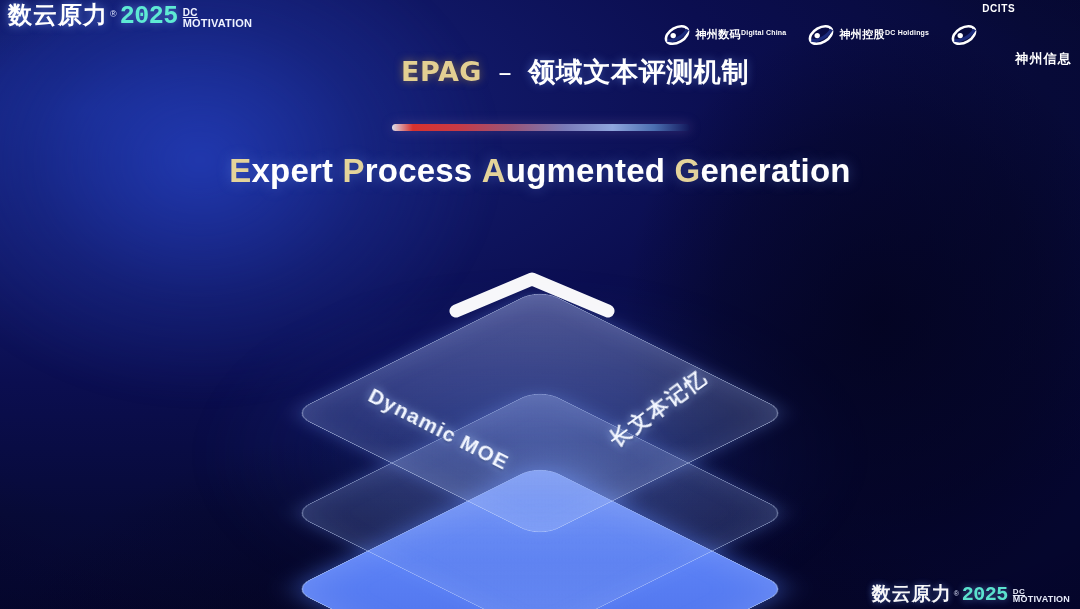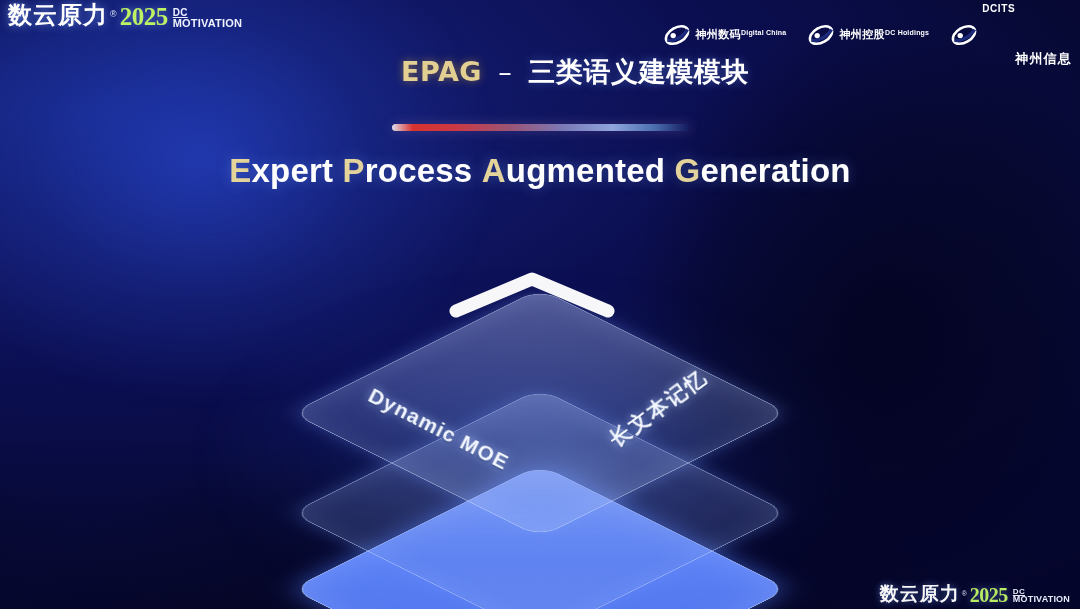--- a/index.html
+++ b/index.html
@@ -58,23 +58,23 @@
     line-height:1;
   }
   .bm-cn {
     font-size:24px; font-weight:bold; letter-spacing:1px;
     color:#ffffff;
     text-shadow:0 0 8px rgba(130,170,255,.65);
     font-family:Liberation Mono, monospace;
   }
   .bm-reg { font-size:9px; color:#dfe6ff; margin:0 1px 10px 0; }
   .bm-year {
-    font-size:25px; font-weight:bold; color:#bef264; letter-spacing:-.5px;
+    font-size:25px; font-weight:bold; color:#5eead4; letter-spacing:-.5px;
     text-shadow:0 0 8px rgba(130,170,255,.6);
-    font-family:Liberation Serif, serif;
+    font-family:Liberation Mono, monospace;
   }
   .bm-dc {
     display:flex; flex-direction:column; line-height:.95;
     margin:0 0 1px 3px; color:#eef2ff;
   }
   .bm-dc .l1 { font-size:10px; font-weight:bold; letter-spacing:.3px;text-decoration:underline; }
   .bm-dc .l2 { font-size:11px; font-weight:bold; letter-spacing:.2px; }
 
   .live-line {
     position:absolute; left:6px; top:55px;
@@ -319,21 +319,21 @@
         <span class="en">DCITS</span>
         <span class="cn">神州信息</span>
       </span>
     </div>
 
   </div>
 
   <div class="slide-title">
     <span class="gold">EPAG</span>
     <span class="dash">–</span>
-    <span class="cn">三类语义建模模块</span>
+    <span class="cn">领域文本评测机制</span>
   </div>
 
   <div class="divider"></div>
 
   <div class="subtitle">
     <span class="cap">E</span><span class="rest">xpert</span><span class="rest">&nbsp;</span><span class="cap">P</span><span class="rest">rocess</span><span class="rest">&nbsp;</span><span class="cap">A</span><span class="rest">ugmented</span><span class="rest">&nbsp;</span><span class="cap">G</span><span class="rest">eneration</span>
   </div>
 
   <div id="stack">
 

